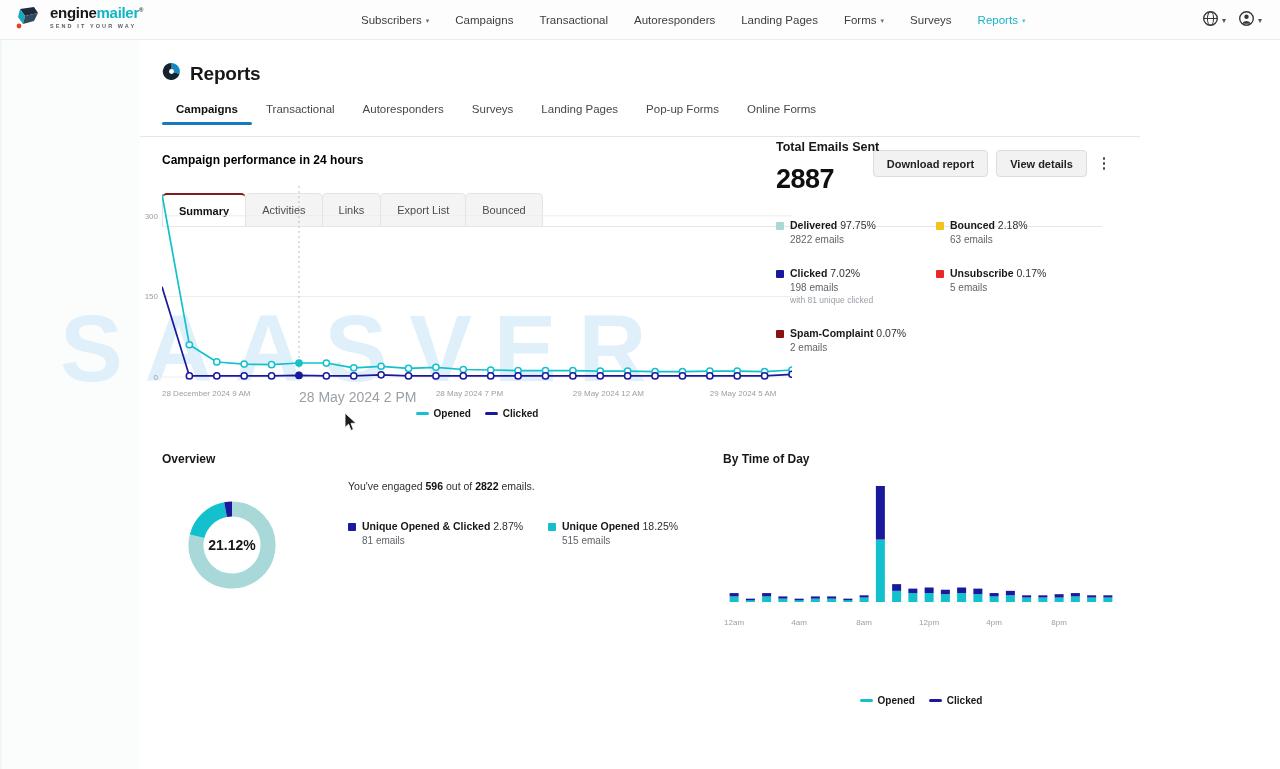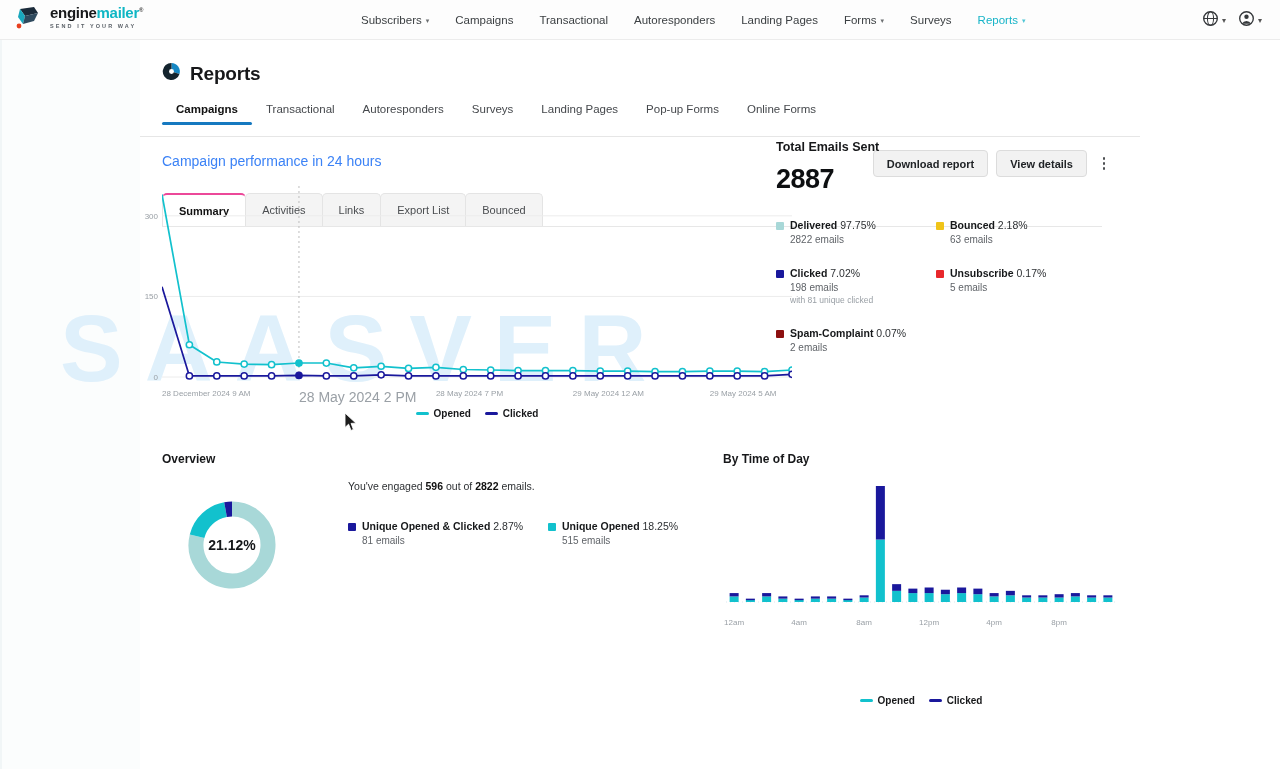--- a/index.html
+++ b/index.html
@@ -89,32 +89,32 @@
   .kebab { width:18px; display:flex; flex-direction:column; align-items:center; gap:2.5px; cursor:pointer; }
   .kebab i { width:2.5px; height:2.5px; border-radius:50%; background:#4c4f52; display:block; }
 
   
   .subtabs { position:absolute; left:22px; top:153px; display:flex; align-items:flex-end; }
   .stab {
     height:33px; padding:0 16px; font-size:11px; color:#4a4d50; cursor:pointer;
     display:flex; align-items:center; background:#f4f4f4; border:1px solid #e4e4e4; border-bottom:none;
     border-radius:5px 5px 0 0; margin-right:-1px; white-space:nowrap;
   }
-  .stab.active { background:#ffffff; color:#111; font-weight:bold; border-top:2px solid #ec4899; z-index:2; }
+  .stab.active { background:#ffffff; color:#111; font-weight:bold; border-top:2px solid #7f1d1d; z-index:2; }
   .subtabs-rule { position:absolute; left:22px; top:186px; width:940px; height:1px; background:#e7e7e7; }
 
   
   .watermark {
     position:absolute; left:-80px; top:255px; width:900px;
     font-size:94px; font-weight:bold; color:#dff0fb; letter-spacing:22px;
     white-space:nowrap; pointer-events:none; user-select:none; z-index:1;
   }
 
   
-  .perf-title { position:absolute; left:22px; top:113px; font-size:14px; font-weight:normal; color:#3b82f6; }
+  .perf-title { position:absolute; left:22px; top:113px; font-size:12px; font-weight:bold; color:#000000; }
   .panel-perf { position:absolute; left:0; top:100px; width:660px; height:290px; z-index:2; }
   .chartbox { position:absolute; left:22px; top:45px; width:630px; height:200px; }
   .ylab { position:absolute; font-size:8px; color:#9aa0a6; right:calc(100% + 4px); transform:translateY(-50%); }
 
   .legend { display:flex; align-items:center; justify-content:center; gap:14px; font-size:10px; font-weight:bold; color:#17181a; }
   .legend .it { display:flex; align-items:center; gap:5px; }
   .legend .dash { width:13px; height:3px; border-radius:2px; display:block; }
 
   
   .totals { position:absolute; left:636px; top:100px; width:330px; z-index:2; }

